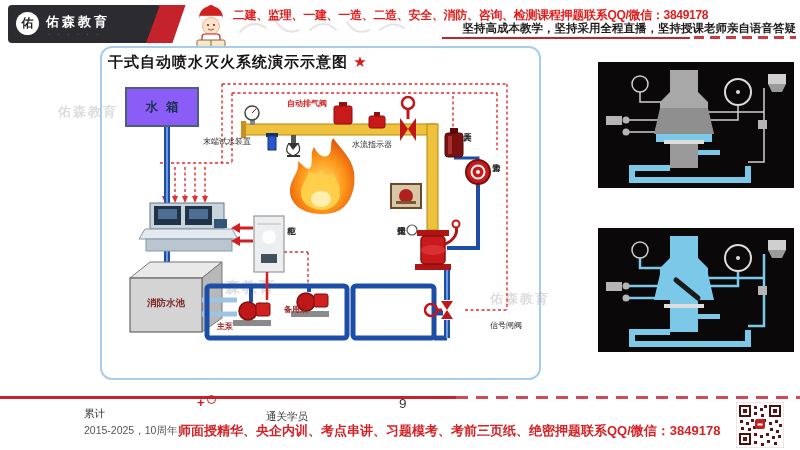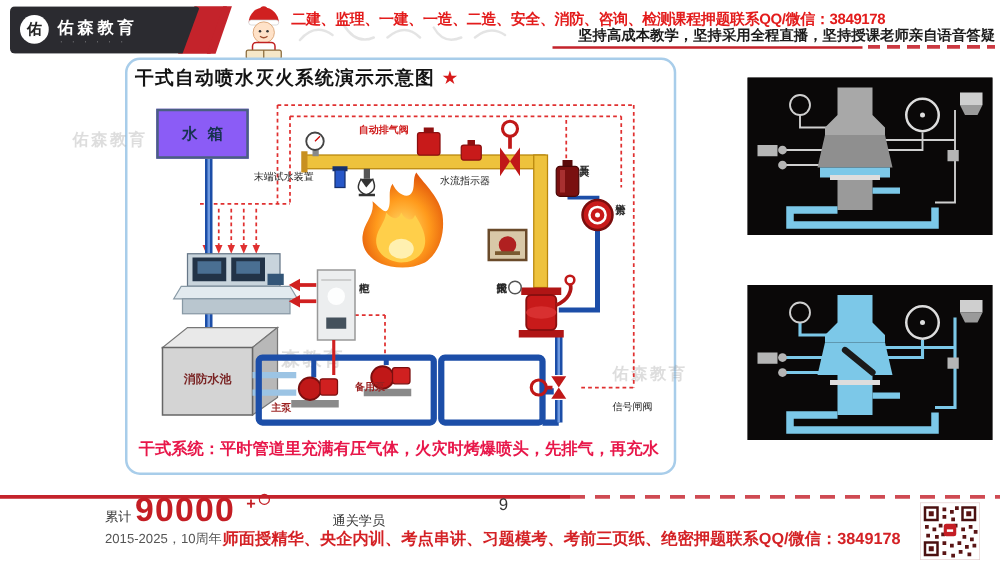--- a/index.html
+++ b/index.html
@@ -293,21 +293,20 @@
   <div class="abs dlabel nowrap" style="left:203px;top:136px;">末端试水装置</div>
   <div class="abs dlabel nowrap" style="left:352px;top:139px;">水流指示器</div>
   <div class="abs dlabel vlabel" style="left:463px;top:126px;font-size:8.5px;">压力开关</div>
   <div class="abs dlabel vlabel" style="left:492px;top:157px;font-size:8.5px;">水力警铃</div>
   <div class="abs dlabel vlabel" style="left:397px;top:220px;font-size:8.5px;">干式报警阀</div>
   <div class="abs dlabel nowrap" style="left:490px;top:320px;">信号闸阀</div>
   <div class="abs dlabel vlabel" style="left:287px;top:220px;font-size:8.5px;">电控柜</div>
   <div class="abs" id="lbl-pool">消防水池</div>
   <div class="abs dlabel pump nowrap" style="left:217px;top:321px;">主泵</div>
   <div class="abs dlabel pump nowrap" style="left:284px;top:304px;">备用泵</div>
-  <div class="abs" id="caption">干式系统：平时管道里充满有压气体，火灾时烤爆喷头，先排气，再充水</div>
 
   <svg class="abs dark-panel" id="dp1" viewBox="0 0 196 126">
     <rect x="0" y="0" width="196" height="126" fill="#0a0808"></rect>
     <g stroke="#cfcfcf" stroke-width="1.5" fill="none">
       <path d="M42,30 V40 H66"></path>
         <path d="M28,58 H62"></path>
         <path d="M28,70 H62"></path>
       <path d="M140,44 V58 H112"></path>
         <path d="M166,26 V100 H150"></path>
       <path d="M106,50 H166"></path>
@@ -354,21 +353,20 @@
     <rect x="72" y="72" width="28" height="32" fill="#7cc8e8"></rect>
     <rect x="66" y="76" width="40" height="4" fill="#dddddd"></rect>
     <path d="M78,52 L100,70" stroke="#1a1a1a" stroke-width="5" stroke-linecap="round"></path>
     <path d="M72,104 H34 V116 H150 V102" stroke="#7cc8e8" stroke-width="6" fill="none"></path>
     <rect x="100" y="86" width="22" height="5" fill="#7cc8e8"></rect>
   </svg>
 
   <div class="abs" id="ftr-rule-solid"></div>
   <div class="abs" id="ftr-rule-dash"></div>
   <div class="abs" id="ftr-cum">累计</div>
-  <div class="abs" id="ftr-count">90000</div>
   <div class="abs" id="ftr-plus">+</div>
   <div class="abs" id="ftr-circ"></div>
   <div class="abs" id="ftr-grad">通关学员</div>
   <div class="abs" id="ftr-years">2015-2025，10周年</div>
   <div class="abs nowrap" id="ftr-courses">师面授精华、央企内训、考点串讲、习题模考、考前三页纸、绝密押题联系QQ/微信：3849178</div>
   <div class="abs" id="ftr-page">9</div>
 
   <svg class="abs" style="left:736px;top:402px;" width="48" height="46" viewBox="0 0 48 46">
     <rect x="0" y="0" width="48" height="46" fill="#ffffff" stroke="#e0c8c8" stroke-width="1"></rect>
     <g fill="#4a1010">

